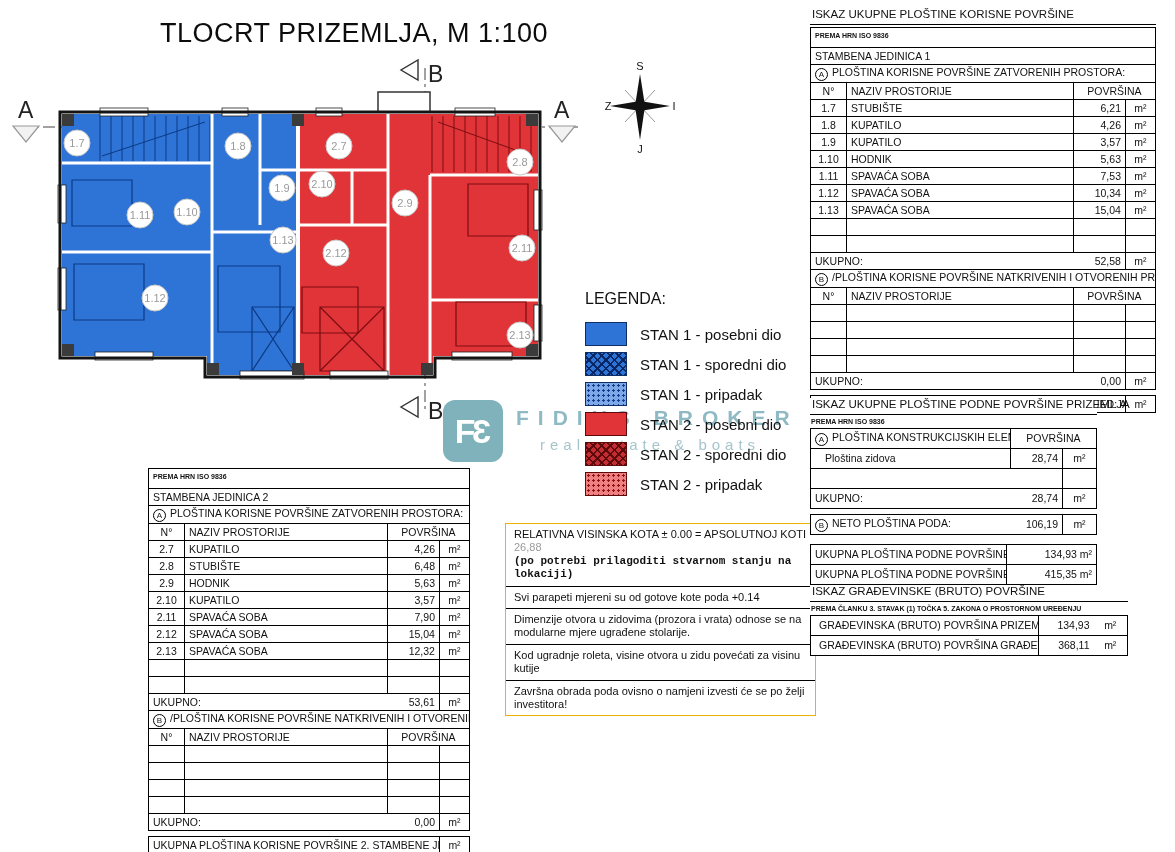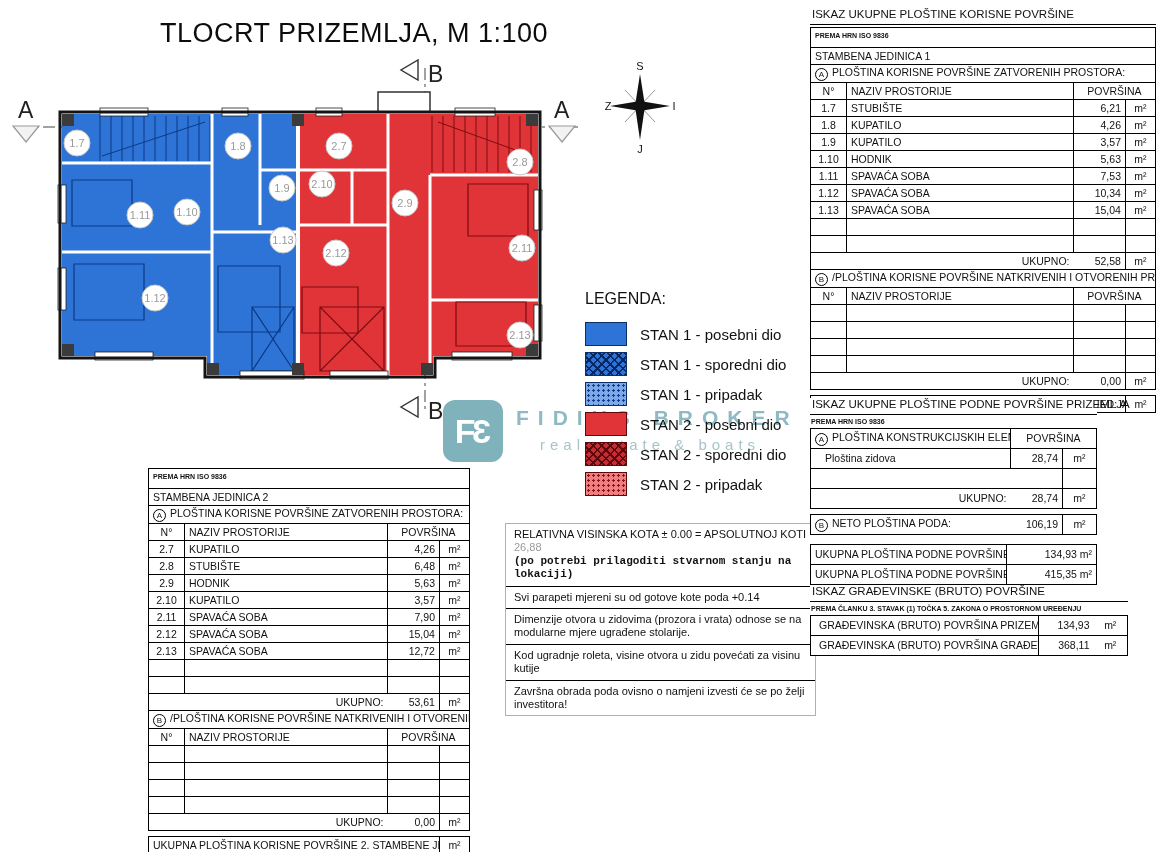--- a/index.html
+++ b/index.html
@@ -65,21 +65,21 @@
   .t td{border:1px solid #000;font-size:10.5px;height:14px;line-height:13px;padding:1px 4px;
         white-space:nowrap;overflow:hidden;}
   tr.tiny td{font-size:7px;font-weight:bold;height:17px;vertical-align:top;padding-top:1px;}
   .num{text-align:center;}
   .c{text-align:center;}
   .val{text-align:right;}
   .val2{text-align:right;padding-right:5px;}
   .unit{text-align:center;font-size:9.5px;}
   .nl{border-left:none !important;}
   .nr{border-right:none !important;}
-  .suml{border-right:none !important;text-align:right;padding-right:12px;}
+  .suml{border-right:none !important;padding-right:12px;}
   .circ{display:inline-block;width:11px;height:11px;border:1px solid #000;border-radius:50%;
         text-align:center;line-height:11px;font-size:8px;margin-right:4px;vertical-align:-1px;}
   .total{margin-top:5px;}
   .t2row td{height:17px;}
 </style>
 </head>
 <body>
 
 <div id="page">
 
@@ -466,21 +466,21 @@
           </tr>
       <tr>
             <td class="num">2.12</td>
             <td>SPAVAĆA SOBA</td>
             <td class="val">15,04</td>
             <td class="unit">m²</td>
           </tr>
       <tr>
             <td class="num">2.13</td>
             <td>SPAVAĆA SOBA</td>
-            <td class="val">12,72</td>
+            <td class="val">12,32</td>
             <td class="unit">m²</td>
           </tr>
       <tr>
             <td class="num"></td>
             <td></td>
             <td class="val"></td>
             <td class="unit"></td>
           </tr>
       <tr>
             <td class="num"></td>

